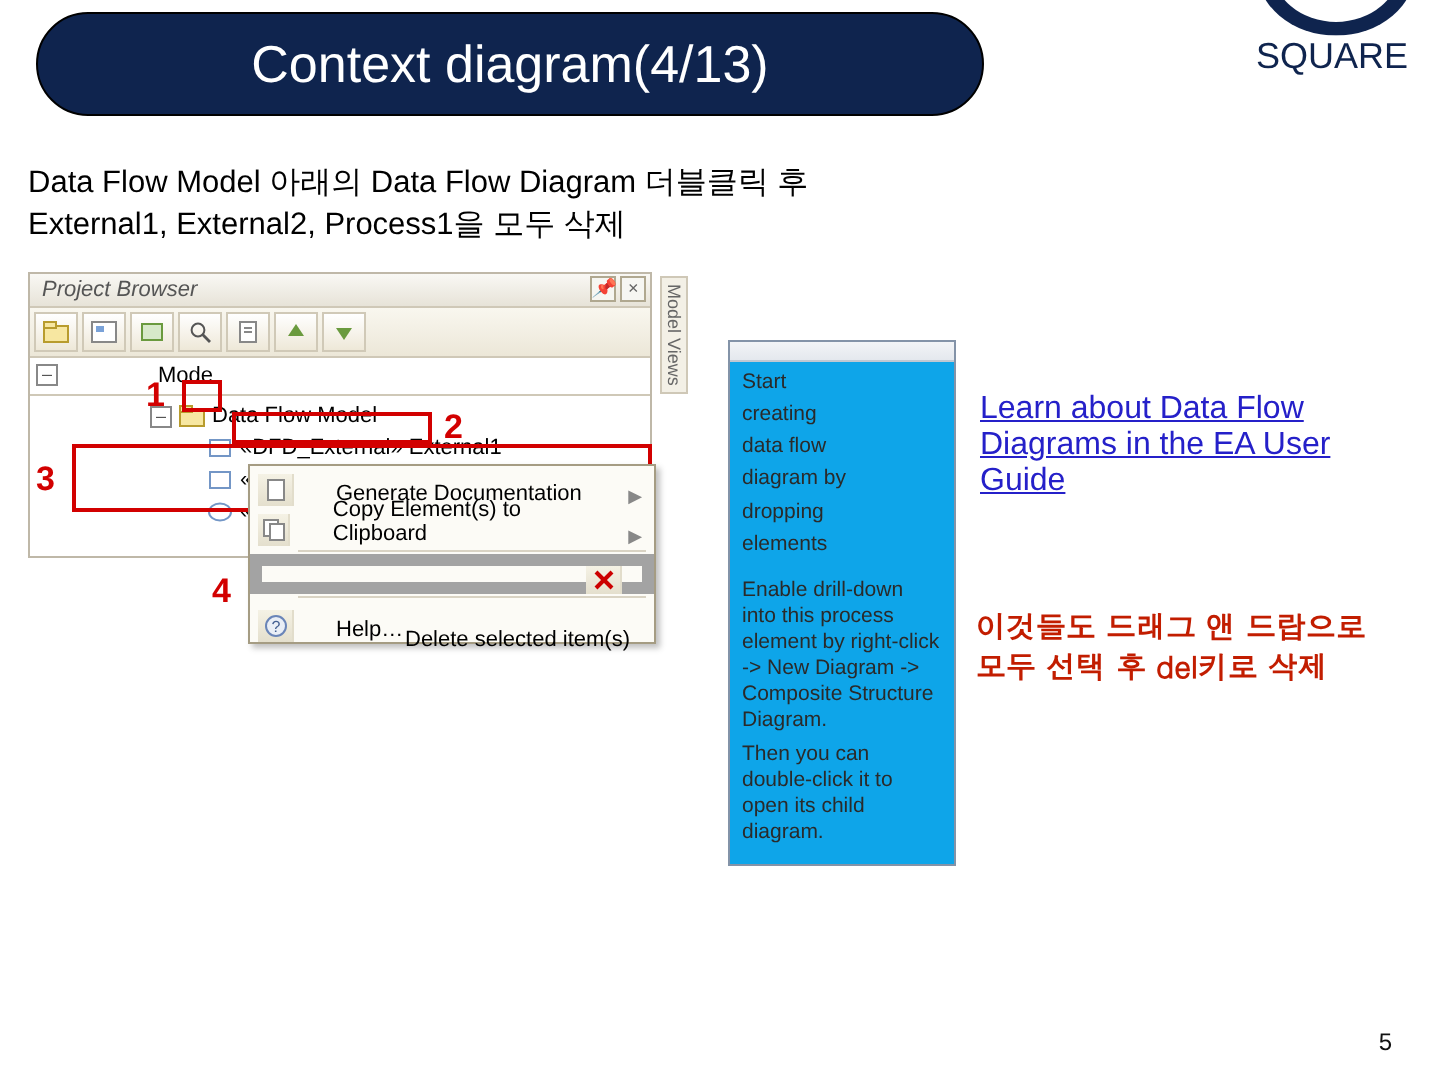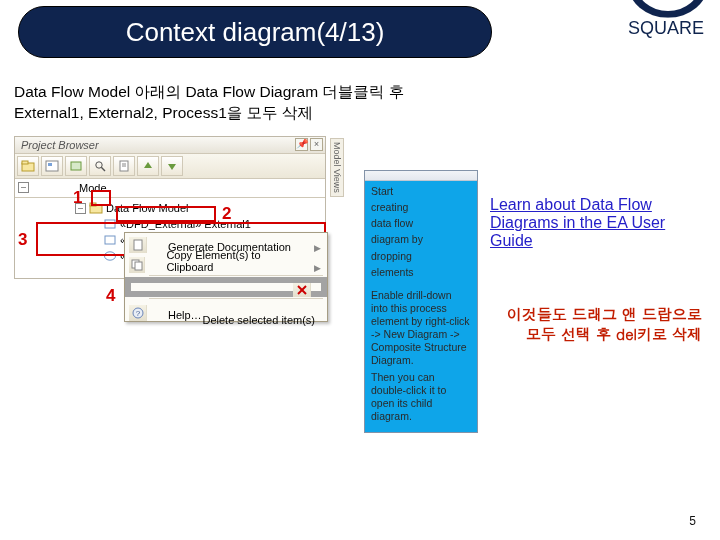--- a/index.html
+++ b/index.html
@@ -225,21 +225,21 @@
   }
   .note {
     position:absolute;
     left:488px;
     top:304px;
     width:214px;
     color:#c21d00;
     font-family:"Malgun Gothic","Dotum",sans-serif;
     font-size:15px;
     font-weight:bold;
-    text-align:right;
+    text-align:left;
     line-height:1.35;
   }
   .red-num {
     position:absolute;
     color:#d20000;
     font-weight:bold;
     font-family:Arial,sans-serif;
     font-size:17px;
   }
   .red-box-1 {

